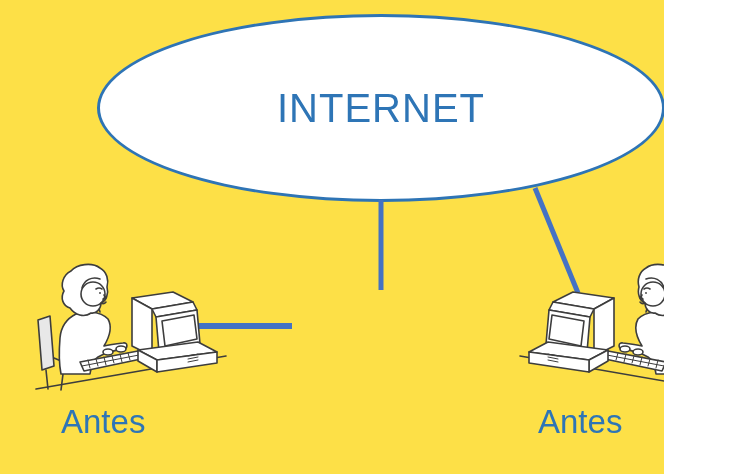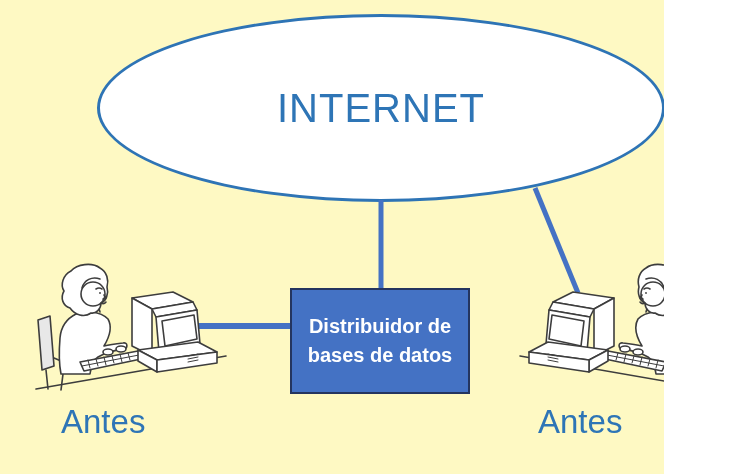--- a/index.html
+++ b/index.html
@@ -3,21 +3,21 @@
 <meta charset="utf-8">
 <style>
   * { margin: 0; padding: 0; box-sizing: border-box; }
   html, body { background: #ffffff; }
   body { font-family: "Liberation Sans", sans-serif; }
 
   .canvas {
     position: relative;
     width: 664px;
     height: 474px;
-    background: #fef9c3;
+    background: #fde047;
     overflow: hidden;
   }
 
   
   .cloud {
     position: absolute;
     left: 97px; top: 14px;
     width: 568px; height: 188px;
     border: 3px solid #2E74B5;
     border-radius: 50%;
@@ -150,24 +150,20 @@
   <div class="cloud">
     <span class="cloud-label">INTERNET</span>
   </div>
 
   <svg class="connectors" viewBox="0 0 746 474">
     <line x1="381" y1="200" x2="381" y2="290" stroke="#4472C4" stroke-width="5"></line>
     <line x1="196" y1="326" x2="292" y2="326" stroke="#4472C4" stroke-width="6"></line>
     <line x1="535" y1="188" x2="578" y2="293" stroke="#4472C4" stroke-width="5"></line>
   </svg>
 
-  <div class="dist-box">
-    <div class="line">Distribuidor de</div>
-    <div class="line">bases de datos</div>
-  </div>
 
   <svg class="clipart clipart-left" viewBox="0 0 200 140">
     <use href="#pc-user"></use>
   </svg>
 
   <svg class="clipart clipart-right" viewBox="0 0 200 140">
     <use href="#pc-user"></use>
   </svg>
 
   <div class="caption caption-left">Antes</div>

